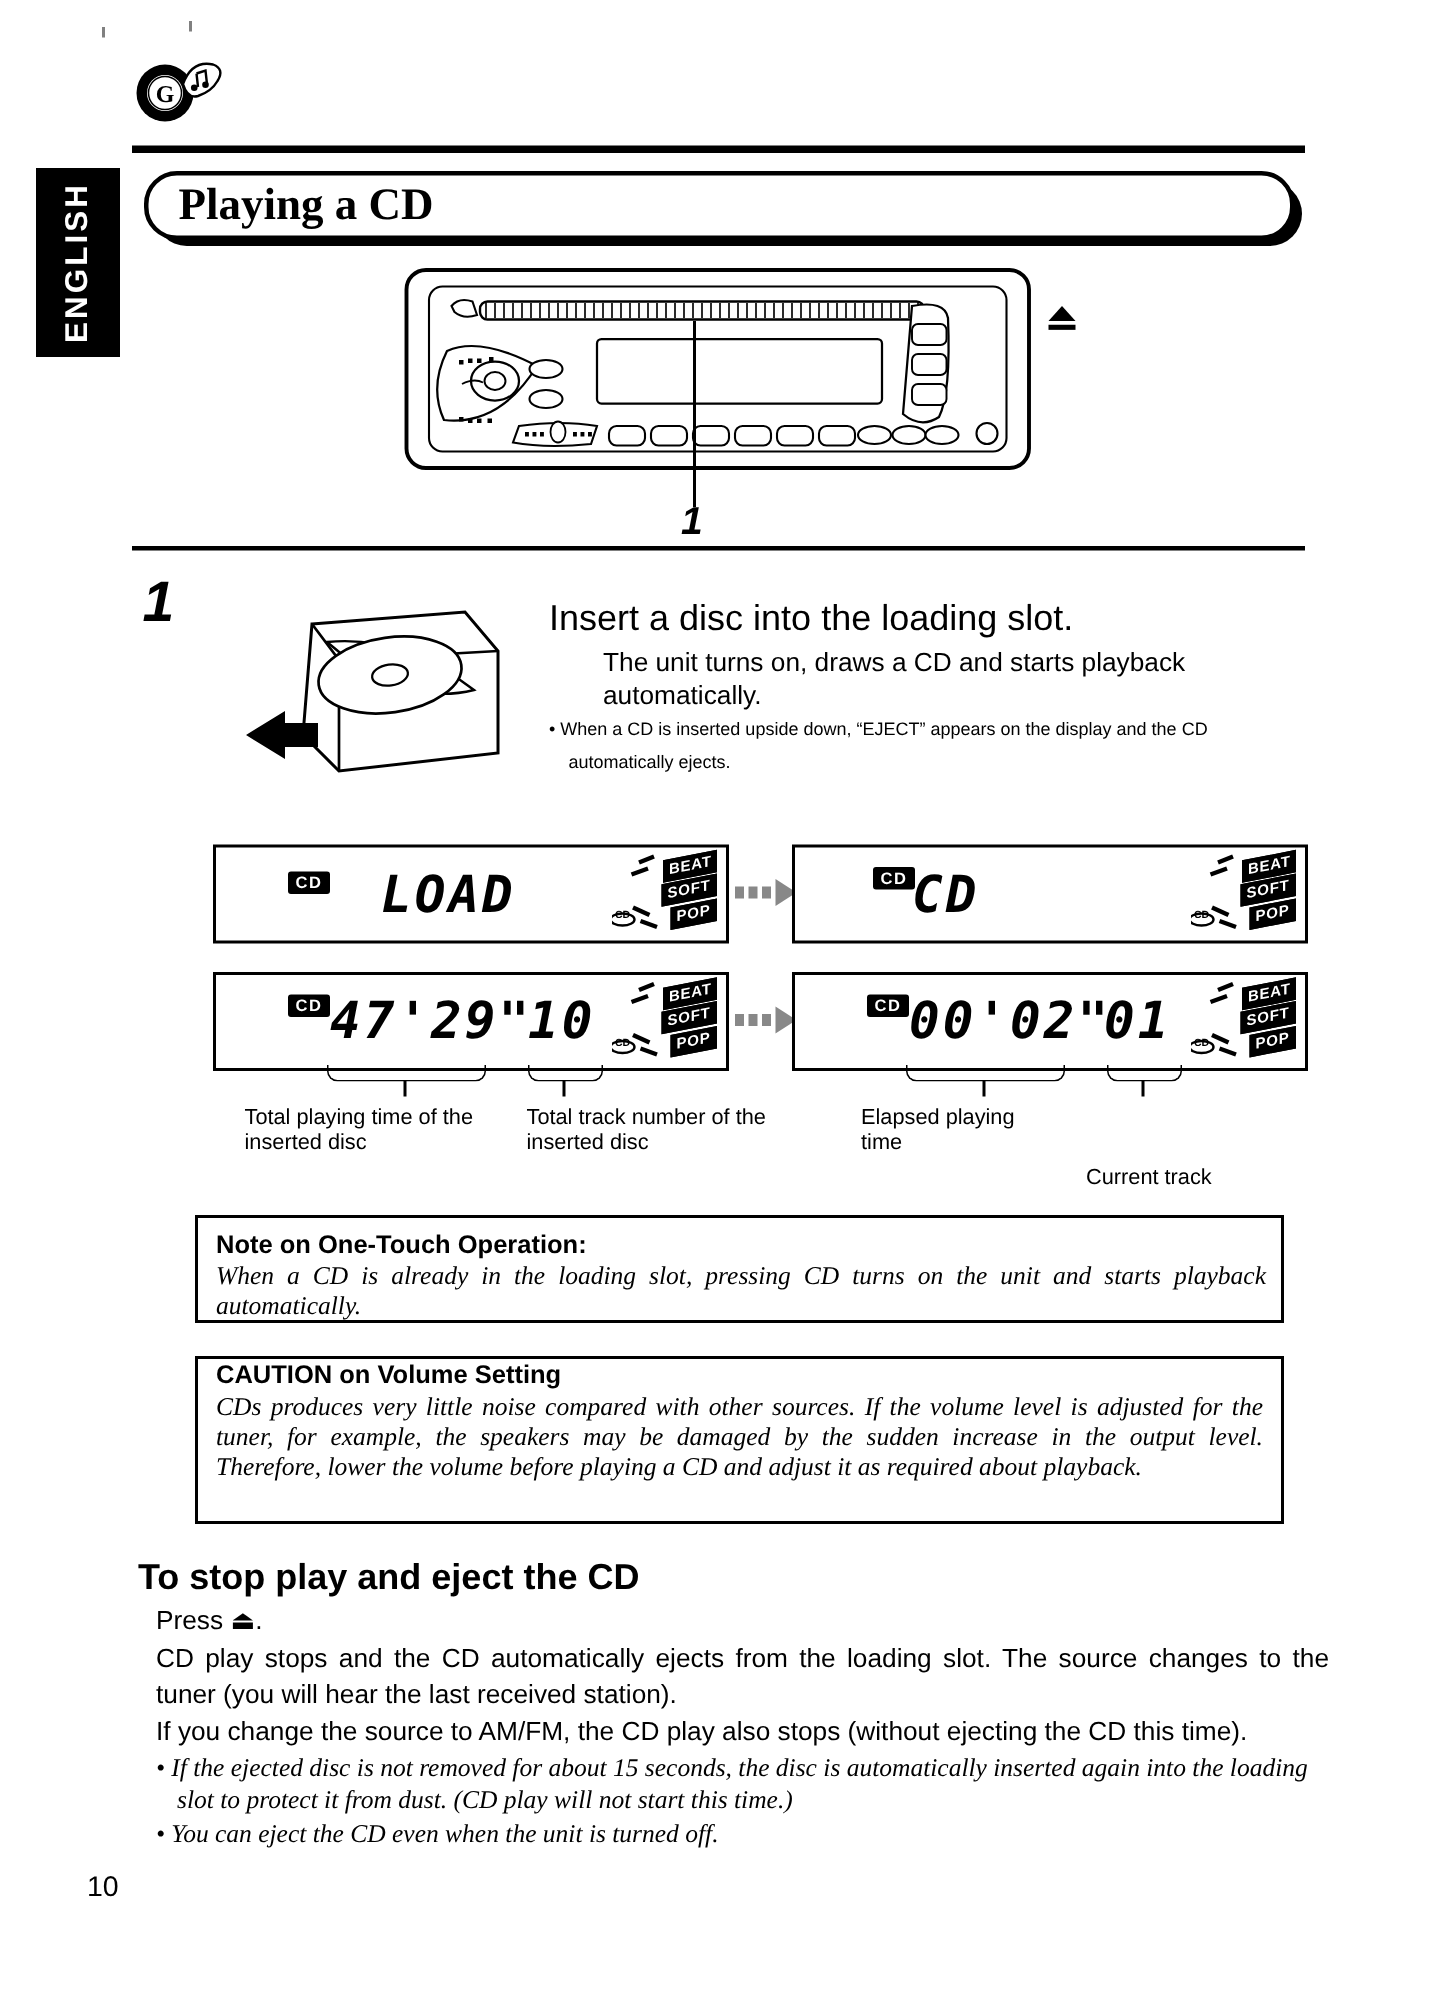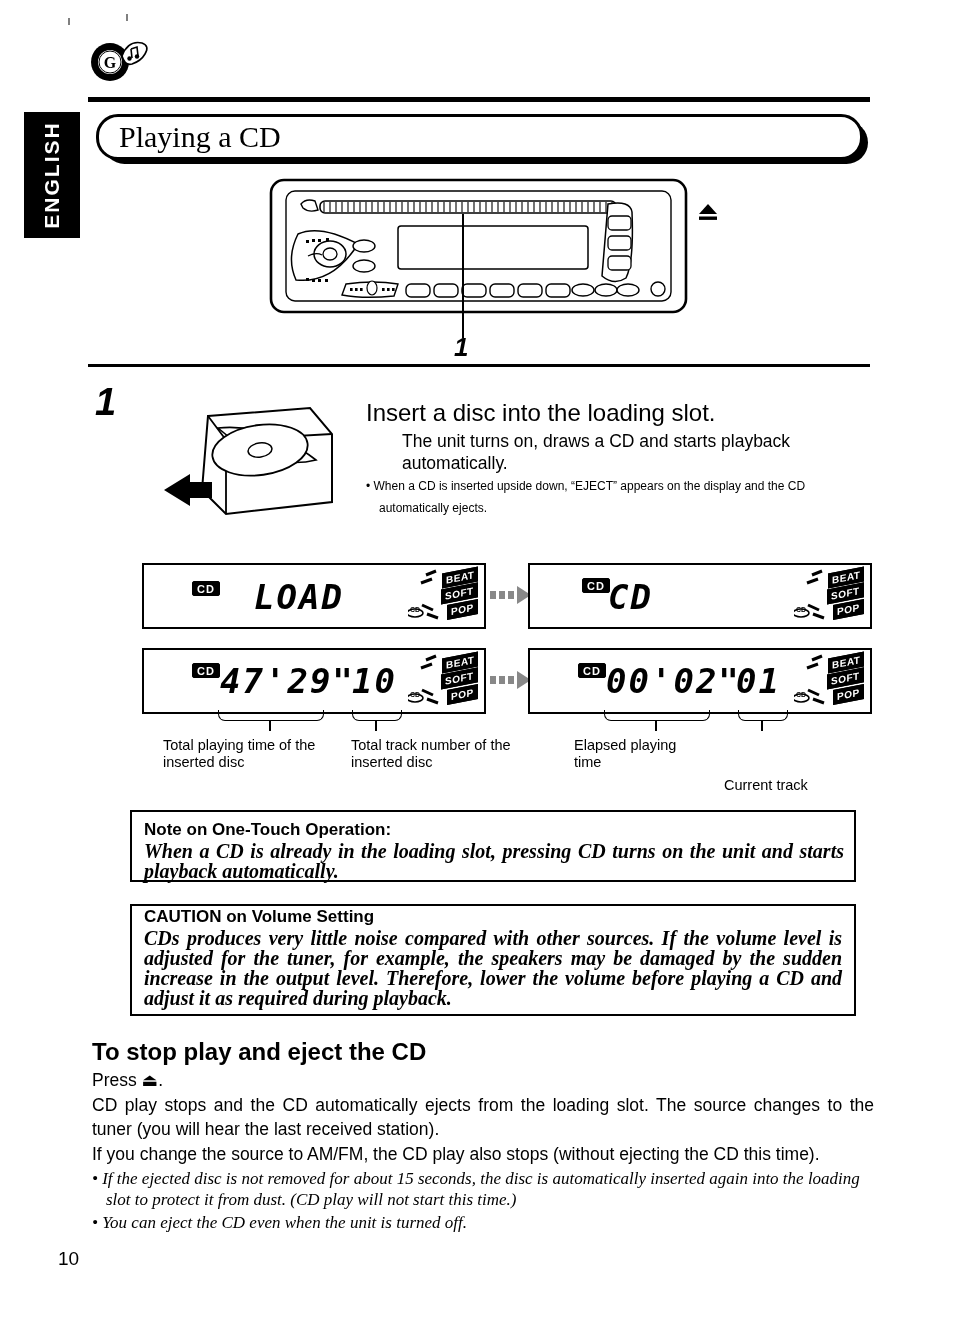--- a/index.html
+++ b/index.html
@@ -36,21 +36,21 @@
     position:absolute;left:7px;top:7px;width:765px;height:43px;
     background:#000;border-radius:22px;
   }
   .sec-head{
     position:absolute;left:0;top:0;width:761px;height:40px;
     background:#fff;border:3px solid #000;border-radius:22px;
     display:flex;align-items:center;
   }
   .sec-head span{
     font-family:"Liberation Serif", serif;
-    font-size:30px;font-weight:normal;margin-left:20px;
+    font-size:30px;font-weight:bold;margin-left:20px;
   }
 
   
   .unit-wrap{position:absolute;left:268px;top:174px;width:450px;height:150px;}
   .callout-line{position:absolute;left:462px;top:214px;width:2px;height:124px;background:#000;}
   .callout-num{
     position:absolute;left:454px;top:332px;
     font-size:26px;font-weight:bold;font-style:italic;
   }
   .eject-tri{position:absolute;left:698px;top:203px;width:20px;height:18px;}
@@ -100,26 +100,26 @@
   
   .brk{position:absolute;border:1.6px solid #000;border-top:none;border-radius:0 0 7px 7px;height:10px;}
   .brk-stem{position:absolute;width:1.6px;background:#000;height:11px;}
   .cap{position:absolute;font-size:14.5px;line-height:17px;}
 
   
   .box{position:absolute;border:2px solid #000;background:#fff;box-sizing:border-box;}
   .box-title{font-size:17px;font-weight:bold;margin:0 0 1px 0;}
   .box-body{
     font-family:"Liberation Serif", serif;
-    font-style:italic;font-size:20px;line-height:20px;text-align:justify;font-weight:bold;
+    font-style:italic;font-size:17px;line-height:20px;text-align:justify;
   }
 
   
   .sub-head{position:absolute;left:92px;top:1038px;font-size:24px;font-weight:bold;text-align:right;}
-  .bottom-text{position:absolute;left:92px;top:1068px;width:782px;}
+  .bottom-text{position:absolute;left:104px;top:1068px;width:782px;}
   .bt-line{font-size:17.5px;line-height:24.5px;}
   .bt-just{font-size:17.5px;line-height:24.5px;text-align:justify;}
   .bt-bullet{
     font-family:"Liberation Serif", serif;font-style:italic;
     font-size:17px;line-height:21px;
     padding-left:14px;text-indent:-14px;margin-top:2px;
   }
   .page-num{position:absolute;left:58px;top:1248px;font-size:19px;}
 
   .speck{position:absolute;background:#555;width:2px;height:7px;opacity:.75;}
@@ -397,21 +397,21 @@
   <div class="cap" style="left:574px;top:737px;width:125px;">Elapsed playing time</div>
   <div class="cap" style="left:724px;top:737px;width:130px;margin-top:40px;">Current track</div>
 
   <div class="box" style="left:130px;top:810px;width:726px;height:72px;padding:8px 10px 0 12px;">
     <div class="box-title">Note on One-Touch Operation:</div>
     <div class="box-body">When a CD is already in the loading slot, pressing CD turns on the unit and starts playback automatically.</div>
   </div>
 
   <div class="box" style="left:130px;top:904px;width:726px;height:112px;padding:1px 12px 0 12px;">
     <div class="box-title">CAUTION on Volume Setting</div>
-    <div class="box-body">CDs produces very little noise compared with other sources. If the volume level is adjusted for the tuner, for example, the speakers may be damaged by the sudden increase in the output level. Therefore, lower the volume before playing a CD and adjust it as required during playback.</div>
+    <div class="box-body">CDs produces very little noise compared with other sources. If the volume level is adjusted for the tuner, for example, the speakers may be damaged by the sudden increase in the output level. Therefore, lower the volume before playing a CD and adjust it as required about playback.</div>
   </div>
 
   <div class="sub-head">To stop play and eject the CD</div>
   <div class="bottom-text">
     <div class="bt-line">Press ⏏.</div>
     <div class="bt-just">CD play stops and the CD automatically ejects from the loading slot. The source changes to the tuner (you will hear the last received station).</div>
     <div class="bt-just">If you change the source to AM/FM, the CD play also stops (without ejecting the CD this time).</div>
     <div class="bt-bullet">• If the ejected disc is not removed for about 15 seconds, the disc is automatically inserted again into the loading slot to protect it from dust. (CD play will not start this time.)</div>
     <div class="bt-bullet">• You can eject the CD even when the unit is turned off.</div>
   </div>

